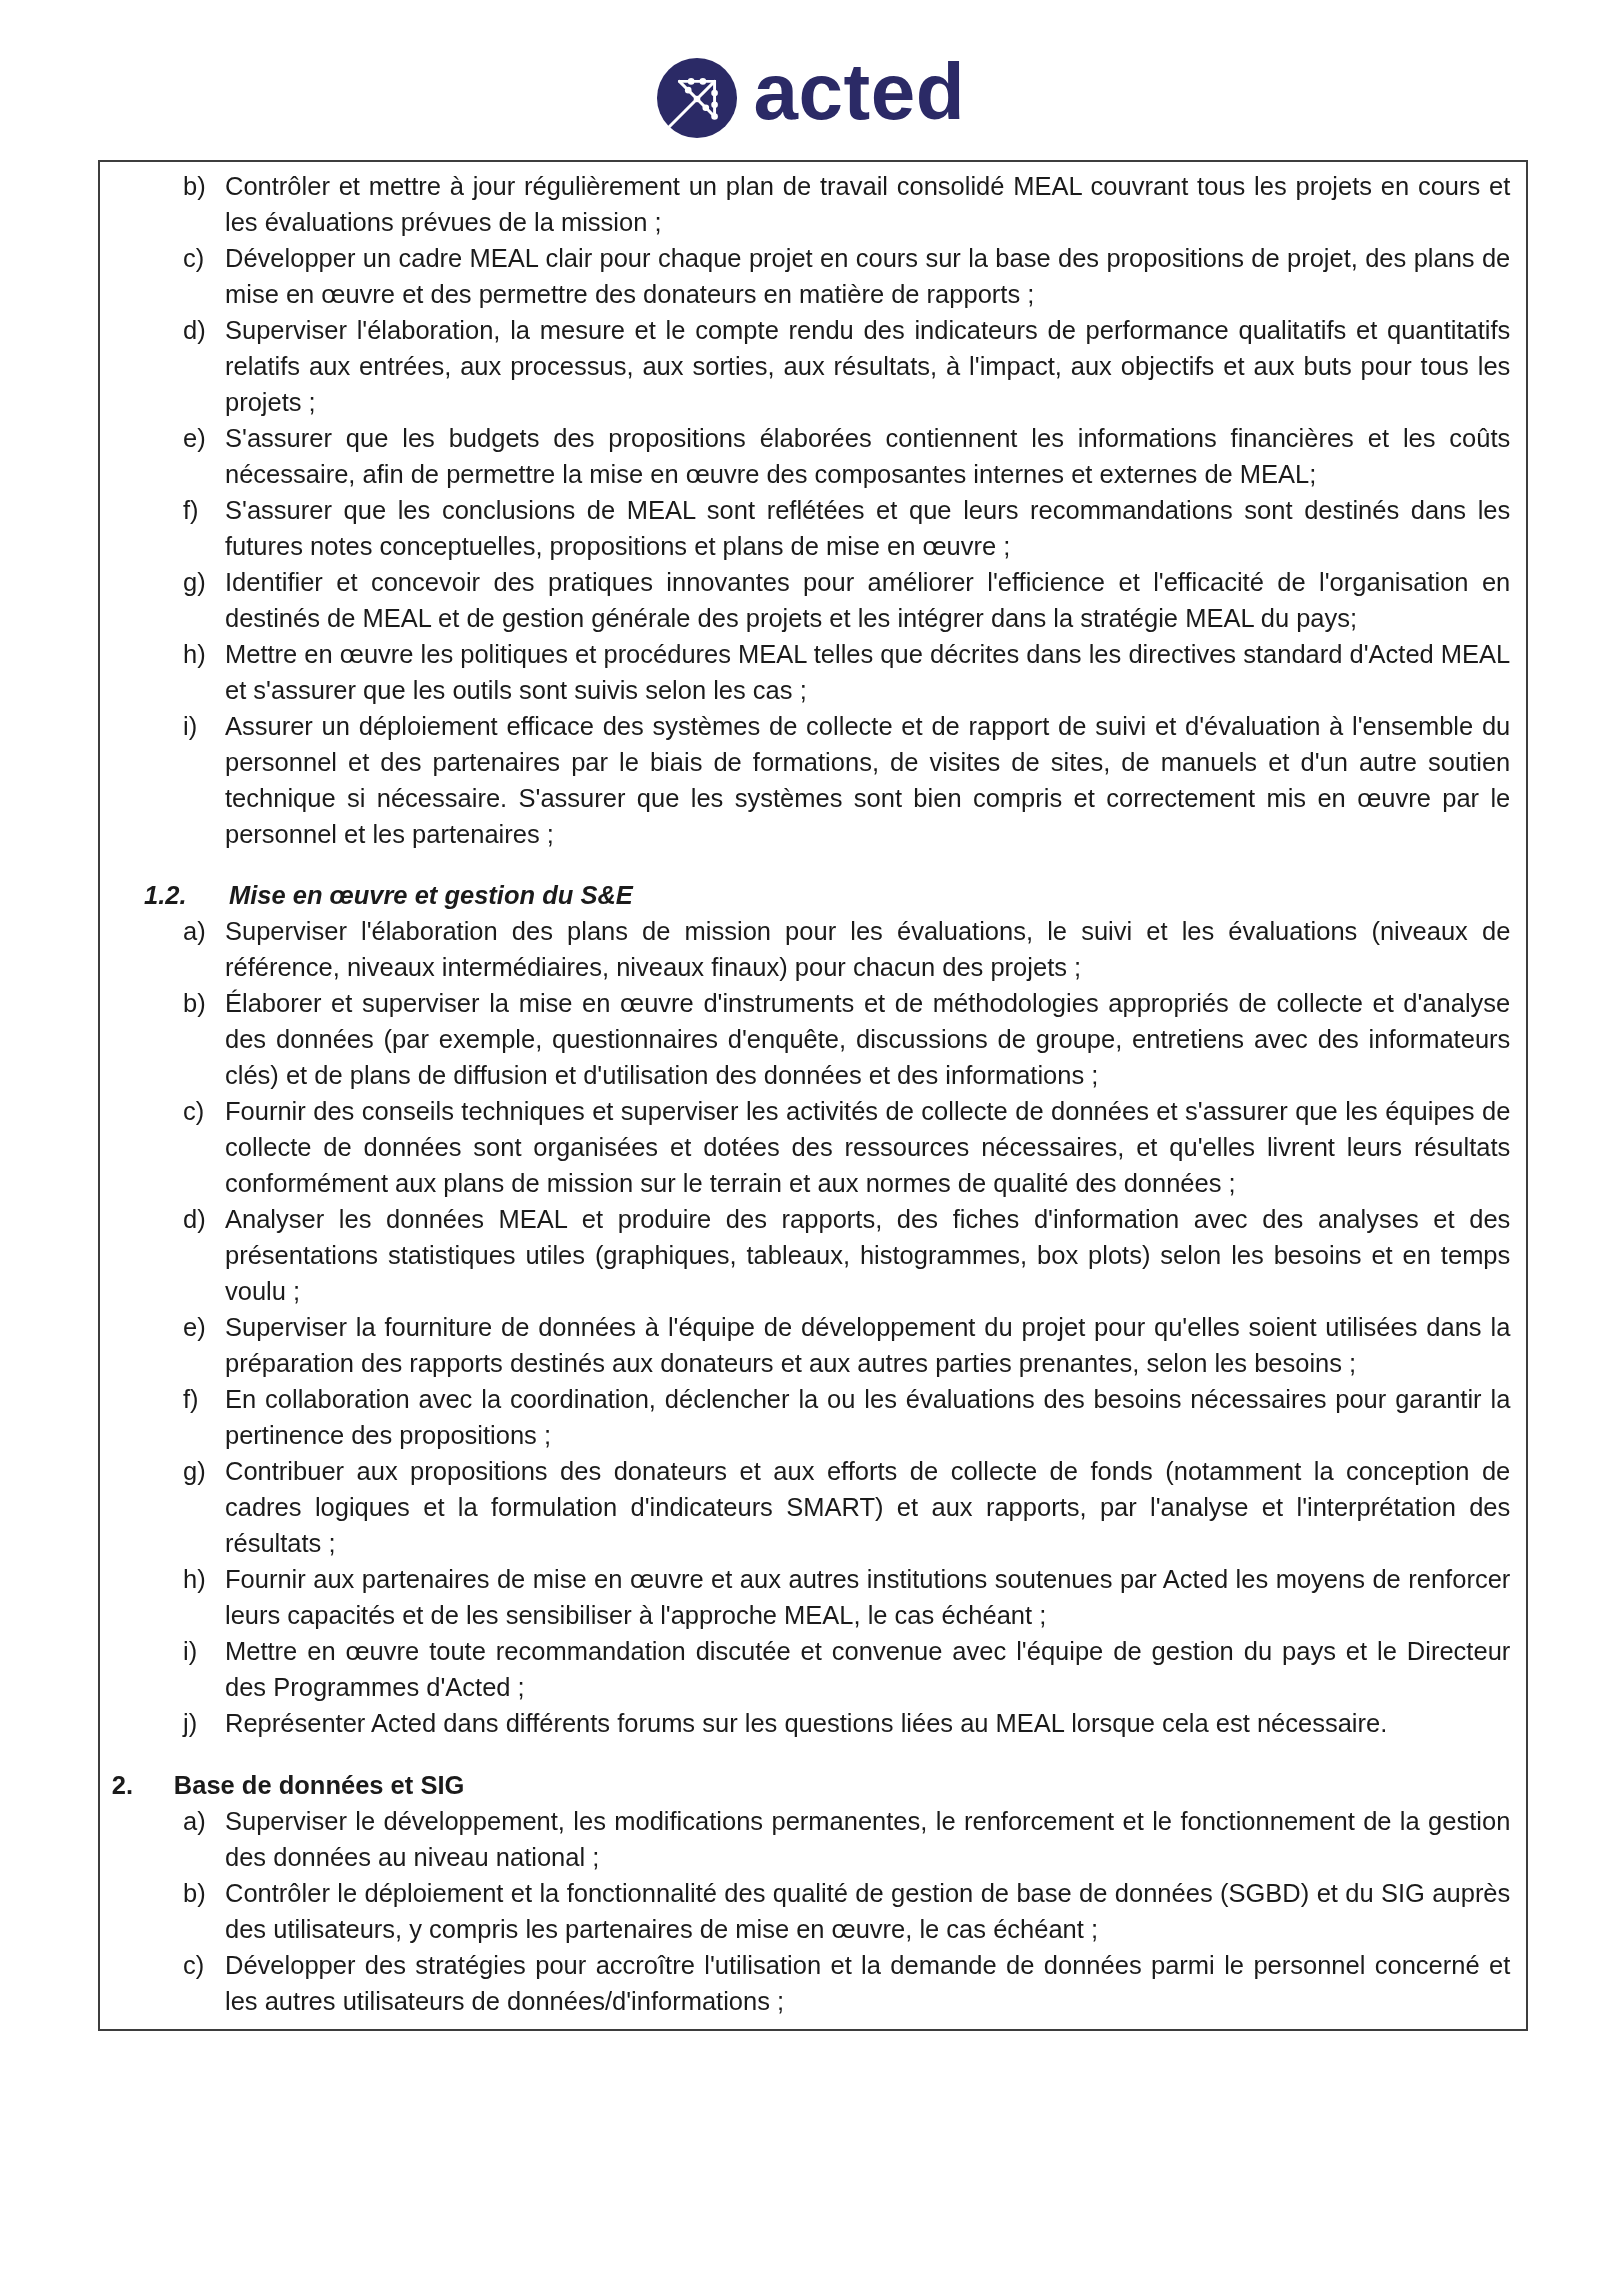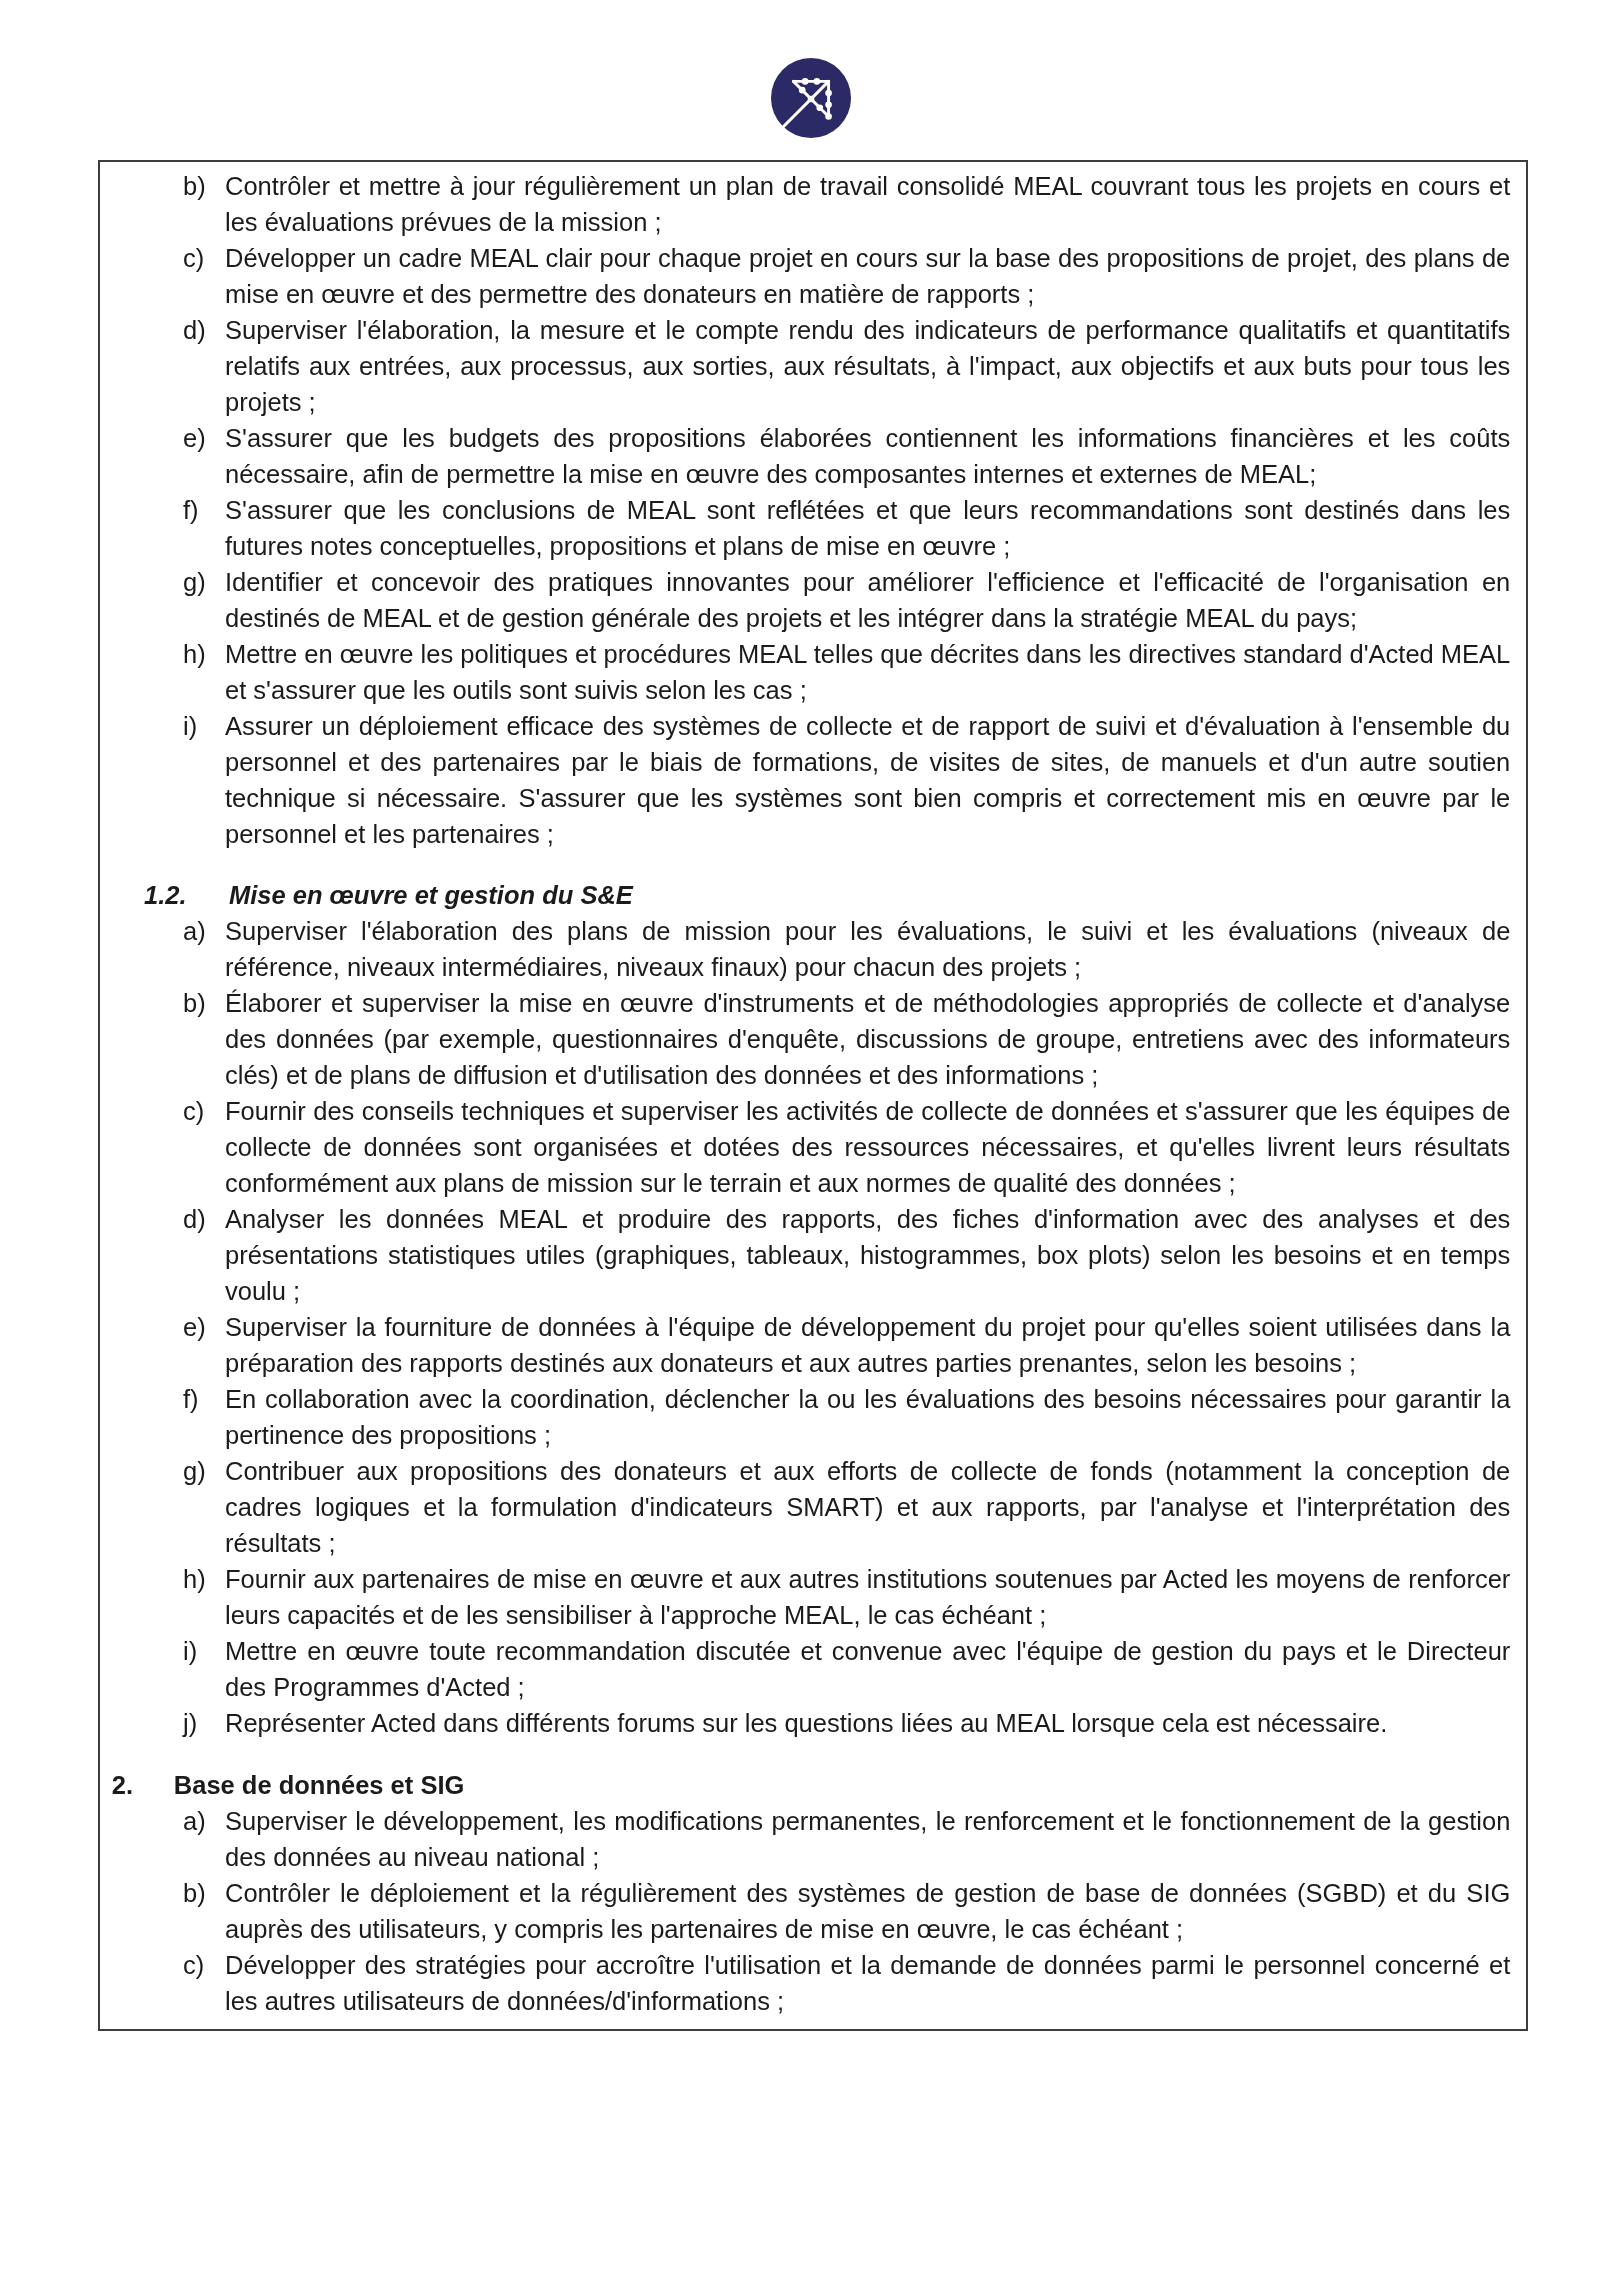--- a/index.html
+++ b/index.html
@@ -48,20 +48,21 @@
       <circle cx="36" cy="25" r="3.4"></circle>
       <circle cx="48" cy="25" r="3.4"></circle>
       <circle cx="60" cy="37" r="3.4"></circle>
       <circle cx="60" cy="49" r="3.4"></circle>
       <circle cx="42" cy="43" r="3.4"></circle>
       <circle cx="33" cy="34" r="3.4"></circle>
       <circle cx="51" cy="52" r="3.4"></circle>
       <circle cx="60" cy="61" r="3.4"></circle>
     </g>
   </svg>
+  <div class="brand">acted</div>
 </header>
 
 <main class="doc-box">
 
   <section>
     <div class="li">
         <span class="mk">b)</span>
         <span class="tx">Contrôler et mettre à jour régulièrement un plan de travail consolidé MEAL couvrant tous les projets en cours et les évaluations prévues de la mission ;</span>
       </div>
     <div class="li">
@@ -147,21 +148,21 @@
     <span class="h-title">Base de données et SIG</span>
   </div>
 
   <section>
     <div class="li">
         <span class="mk">a)</span>
         <span class="tx">Superviser le développement, les modifications permanentes, le renforcement et le fonctionnement de la gestion des données au niveau national ;</span>
       </div>
     <div class="li">
         <span class="mk">b)</span>
-        <span class="tx">Contrôler le déploiement et la régulièrement des systèmes de gestion de base de données (SGBD) et du SIG auprès des utilisateurs, y compris les partenaires de mise en œuvre, le cas échéant ;</span>
+        <span class="tx">Contrôler le déploiement et la fonctionnalité des qualité de gestion de base de données (SGBD) et du SIG auprès des utilisateurs, y compris les partenaires de mise en œuvre, le cas échéant ;</span>
       </div>
     <div class="li">
         <span class="mk">c)</span>
         <span class="tx">Développer des stratégies pour accroître l'utilisation et la demande de données parmi le personnel concerné et les autres utilisateurs de données/d'informations ;</span>
       </div>
   </section>
 
 </main>
 
 

